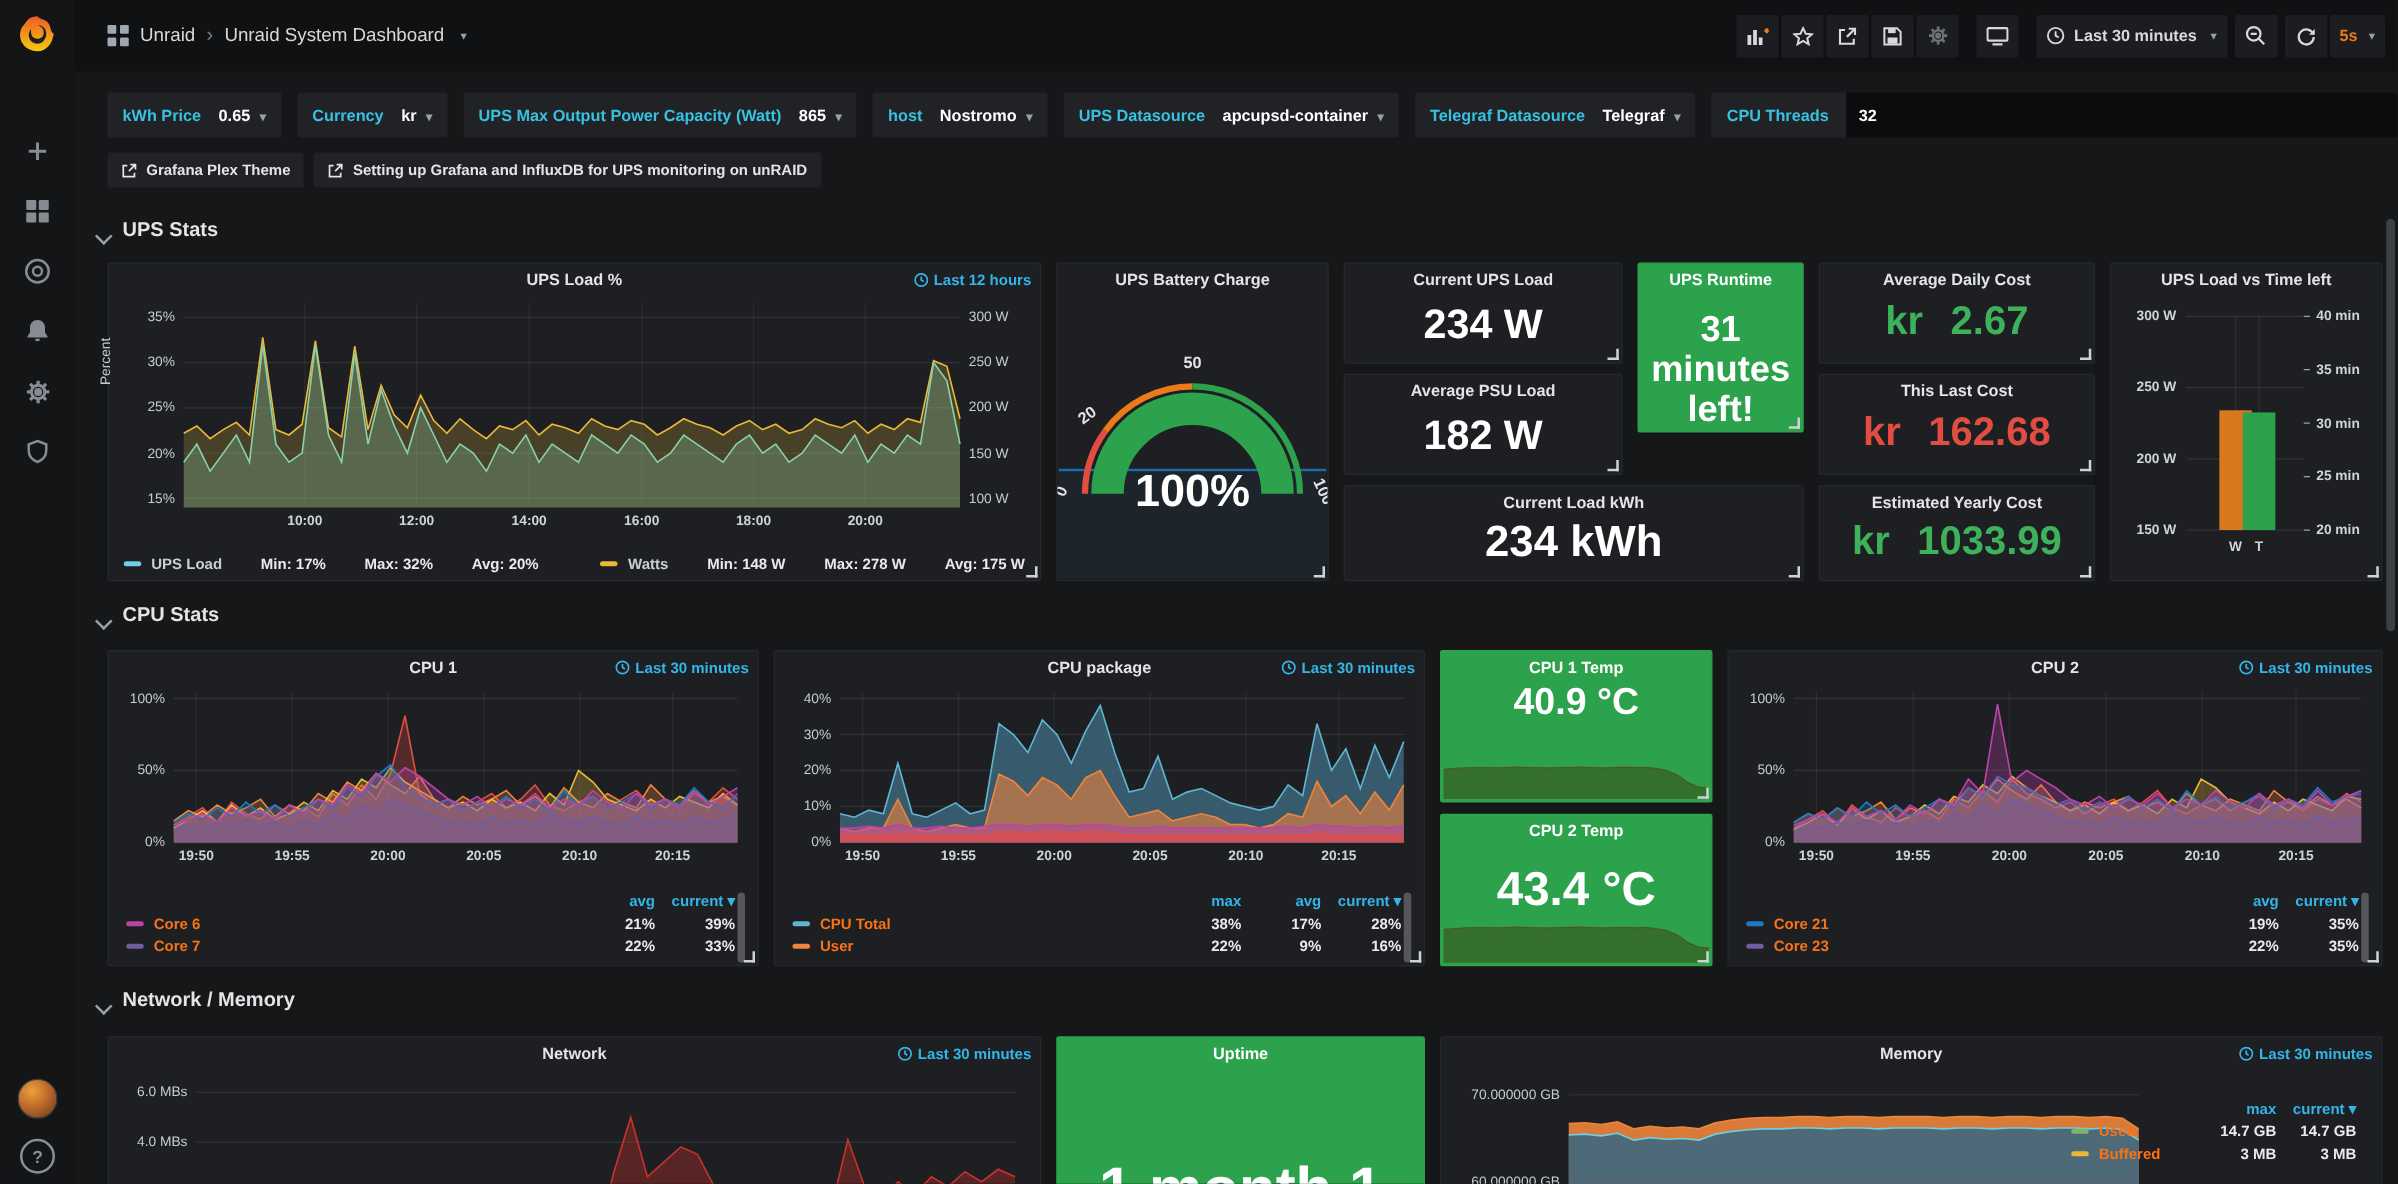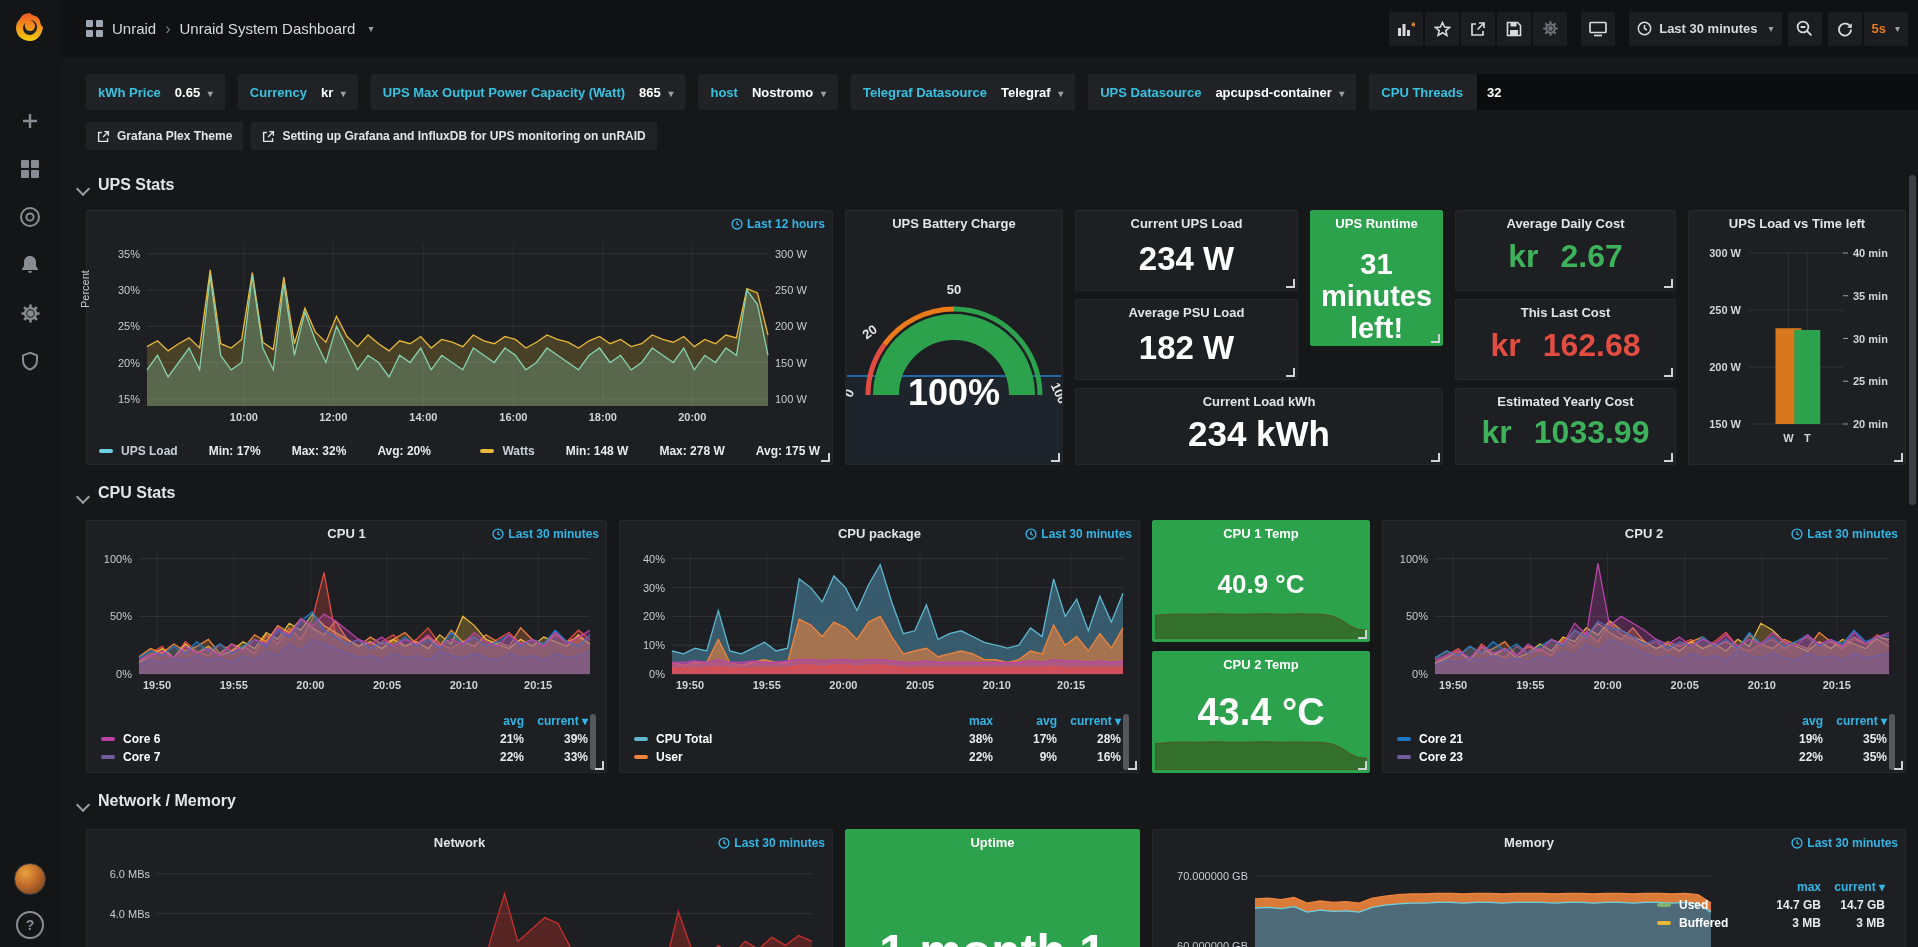--- a/index.html
+++ b/index.html
@@ -63,21 +63,21 @@
   
   .ups-legend{position:absolute;left:12px;right:12px;bottom:6px;display:flex;justify-content:space-between;align-items:center;font-size:12px;}
   .lg-item{display:flex;align-items:center;gap:8px;}
   .lg-mark{width:14px;height:4px;border-radius:2px;display:inline-block;}
   .lg-name{color:#c7d0d9;font-weight:bold;cursor:pointer;}
   .lg-stat{color:#e9eaeb;font-weight:bold;padding-left:23px;}
   .legend-table{position:absolute;font-size:12px;font-weight:bold;}
   .lt-grid{display:grid;align-items:center;}
   .lt-head{color:#33b5e5;text-align:right;padding:2px 2px;cursor:pointer;}
   .lt-cell{color:#e9eaeb;text-align:right;padding:2px 2px;}
-  .lt-name{display:flex;align-items:center;gap:8px;color:#ffffff;text-align:right;cursor:pointer;padding:2px 0;}
+  .lt-name{display:flex;align-items:center;gap:8px;color:#f97316;text-align:right;cursor:pointer;padding:2px 0;}
   .lg-scroll{position:absolute;right:-6px;top:2px;width:6px;height:56px;background:#55575b;border-radius:3px;cursor:pointer;}
   
   .gauge-line{position:absolute;left:1px;right:1px;height:2px;background:rgba(31,120,193,0.85);}
   .gauge-below{position:absolute;left:1px;right:1px;background:rgba(31,120,193,0.06);}
   
   .pagebar{position:absolute;right:2px;top:175px;width:7px;height:330px;background:#3c4046;border-radius:4px;cursor:pointer;z-index:40;}
   svg text{font-family:"Liberation Sans",sans-serif;}
 </style>
 </head>
 <body>
@@ -245,26 +245,26 @@
   </div>
   <div class="pill">
     <span class="vlabel">UPS Max Output Power Capacity (Watt)</span>
     <span class="vval"><span>865</span> <span class="caret">▾</span></span>
   </div>
   <div class="pill">
     <span class="vlabel">host</span>
     <span class="vval"><span>Nostromo</span> <span class="caret">▾</span></span>
   </div>
   <div class="pill">
+    <span class="vlabel">UPS Datasource</span>
+    <span class="vval"><span>apcupsd-container</span> <span class="caret">▾</span></span>
+  </div>
+  <div class="pill">
     <span class="vlabel">Telegraf Datasource</span>
     <span class="vval"><span>Telegraf</span> <span class="caret">▾</span></span>
-  </div>
-  <div class="pill">
-    <span class="vlabel">UPS Datasource</span>
-    <span class="vval"><span>apcupsd-container</span> <span class="caret">▾</span></span>
   </div>
   <div class="pill inputpill">
     <span class="vlabel">CPU Threads</span>
     <input value="32" style="">
   </div>
 </div>
 
 <div class="links">
   <div class="linkpill">
     <svg width="13" height="13" viewBox="0 0 16 16">
@@ -287,20 +287,21 @@
 <div class="sect" style="top:484px">
   <span class="chev"></span>
   <span class="stitle">CPU Stats</span>
 </div>
 <div class="sect" style="top:792px">
   <span class="chev"></span>
   <span class="stitle">Network / Memory</span>
 </div>
 
 <div class="panel" style="left:86px;top:210px;width:747px;height:255px">
+  <div class="p-title">UPS Load %</div>
   <div class="p-time">
     <svg width="12" height="12" viewBox="0 0 16 16">
         <circle cx="8" cy="8" r="6.6" fill="none" stroke="#33b5e5" stroke-width="1.8"></circle>
         <path d="M8 4.2V8l2.6 1.6" fill="none" stroke="#33b5e5" stroke-width="1.8"></path>
       </svg>
     <span>Last 12 hours</span>
   </div>
   <div class="ylab" style="top:110px">Percent</div>
   <div class="gwrap" style="left:6px;right:6px;top:26px;bottom:36px"><svg width="733" height="191">
         <line x1="150.876" x2="150.876" y1="6" y2="169" stroke="rgba(255,255,255,0.06)"></line>
@@ -529,21 +530,21 @@
         <div class="lt-cell">9%</div>
         <div class="lt-cell">16%</div>
       </div>
       <div class="lg-scroll"></div>
     </div>
   <div class="rsz"></div>
 </div>
 
 <div class="panel green-bg" style="left:1152px;top:520px;width:218px;height:122px">
   <div class="p-title" style="color:#fff">CPU 1 Temp</div>
-  <div class="statv" style="top:49px;font-size:26px">40.9 °C</div>
+  <div class="statv" style="top:24px;font-size:30px">40.9 °C</div>
   <div class="gwrap" style="left:2px;right:2px;bottom:2px;height:32px"><svg width="212" height="32">
         <path d="M0 32 L0.0 8.4 L8.5 7.7 L17.0 7.3 L25.4 7.0 L33.9 7.0 L42.4 7.3 L50.9 7.0 L59.4 6.7 L67.8 7.0 L76.3 7.1 L84.8 7.3 L93.3 7.0 L101.8 7.0 L110.2 6.7 L118.7 7.0 L127.2 7.3 L135.7 7.0 L144.2 6.8 L152.6 7.1 L161.1 7.0 L169.6 7.7 L178.1 9.2 L186.6 12.9 L195.0 18.8 L203.5 22.4 L212.0 23.2 L212 32 Z" fill="rgba(60,50,10,0.45)" stroke="rgba(90,75,20,0.8)" stroke-width="1"></path>
       </svg></div>
   <div class="rsz"></div>
 </div>
 <div class="panel green-bg" style="left:1152px;top:651px;width:218px;height:122px">
   <div class="p-title" style="color:#fff">CPU 2 Temp</div>
   <div class="statv" style="top:40px;font-size:38px">43.4 °C</div>
   <div class="gwrap" style="left:2px;right:2px;bottom:2px;height:32px"><svg width="212" height="32">
         <path d="M0 32 L0.0 5.5 L8.5 4.9 L17.0 4.3 L25.4 4.0 L33.9 4.0 L42.4 4.3 L50.9 4.0 L59.4 3.7 L67.8 4.0 L76.3 4.2 L84.8 4.3 L93.3 4.0 L101.8 3.9 L110.2 3.7 L118.7 4.0 L127.2 4.3 L135.7 4.0 L144.2 3.9 L152.6 4.2 L161.1 4.0 L169.6 4.8 L178.1 6.2 L186.6 9.9 L195.0 15.8 L203.5 19.5 L212.0 20.2 L212 32 Z" fill="rgba(60,50,10,0.45)" stroke="rgba(90,75,20,0.8)" stroke-width="1"></path>

